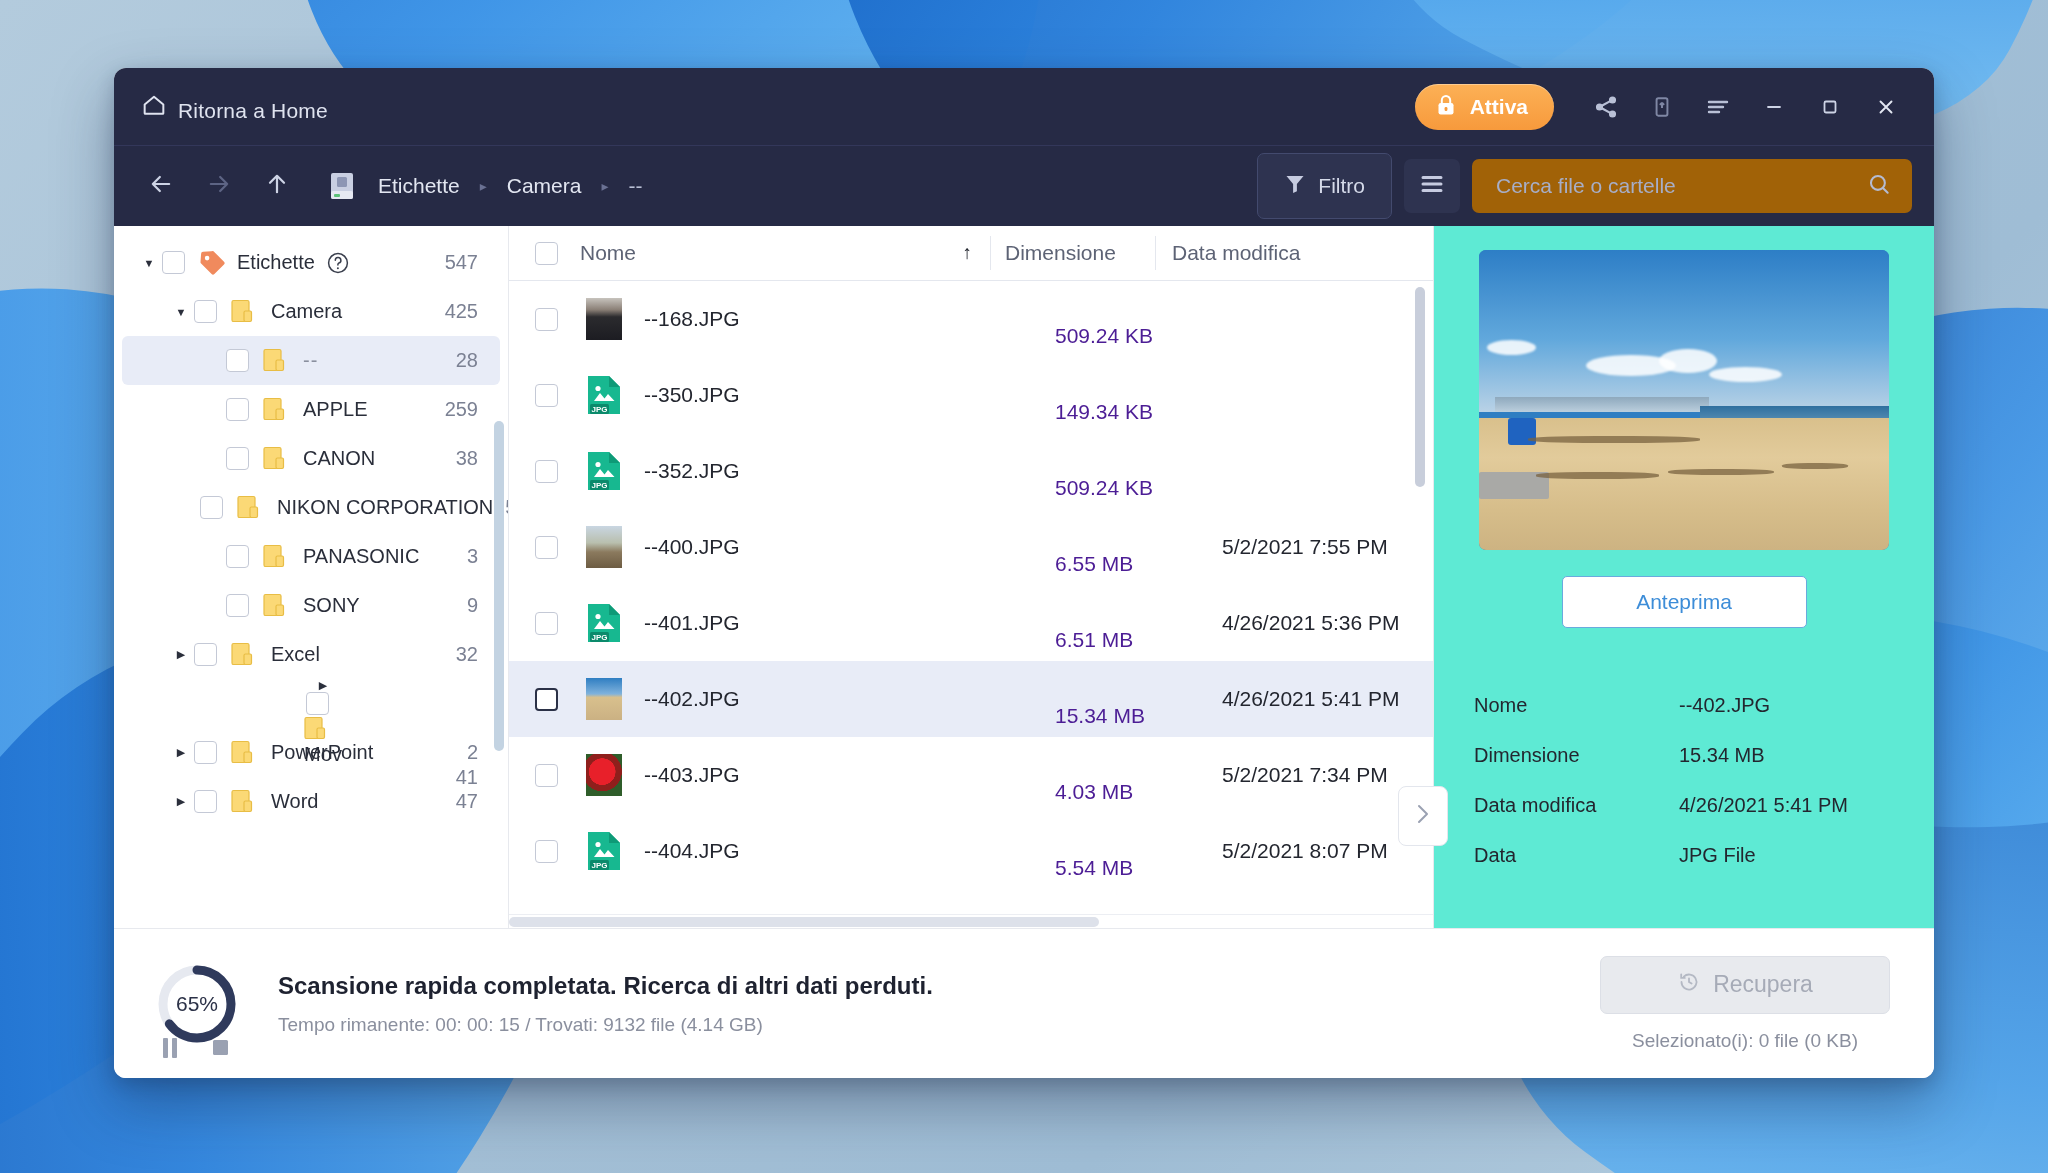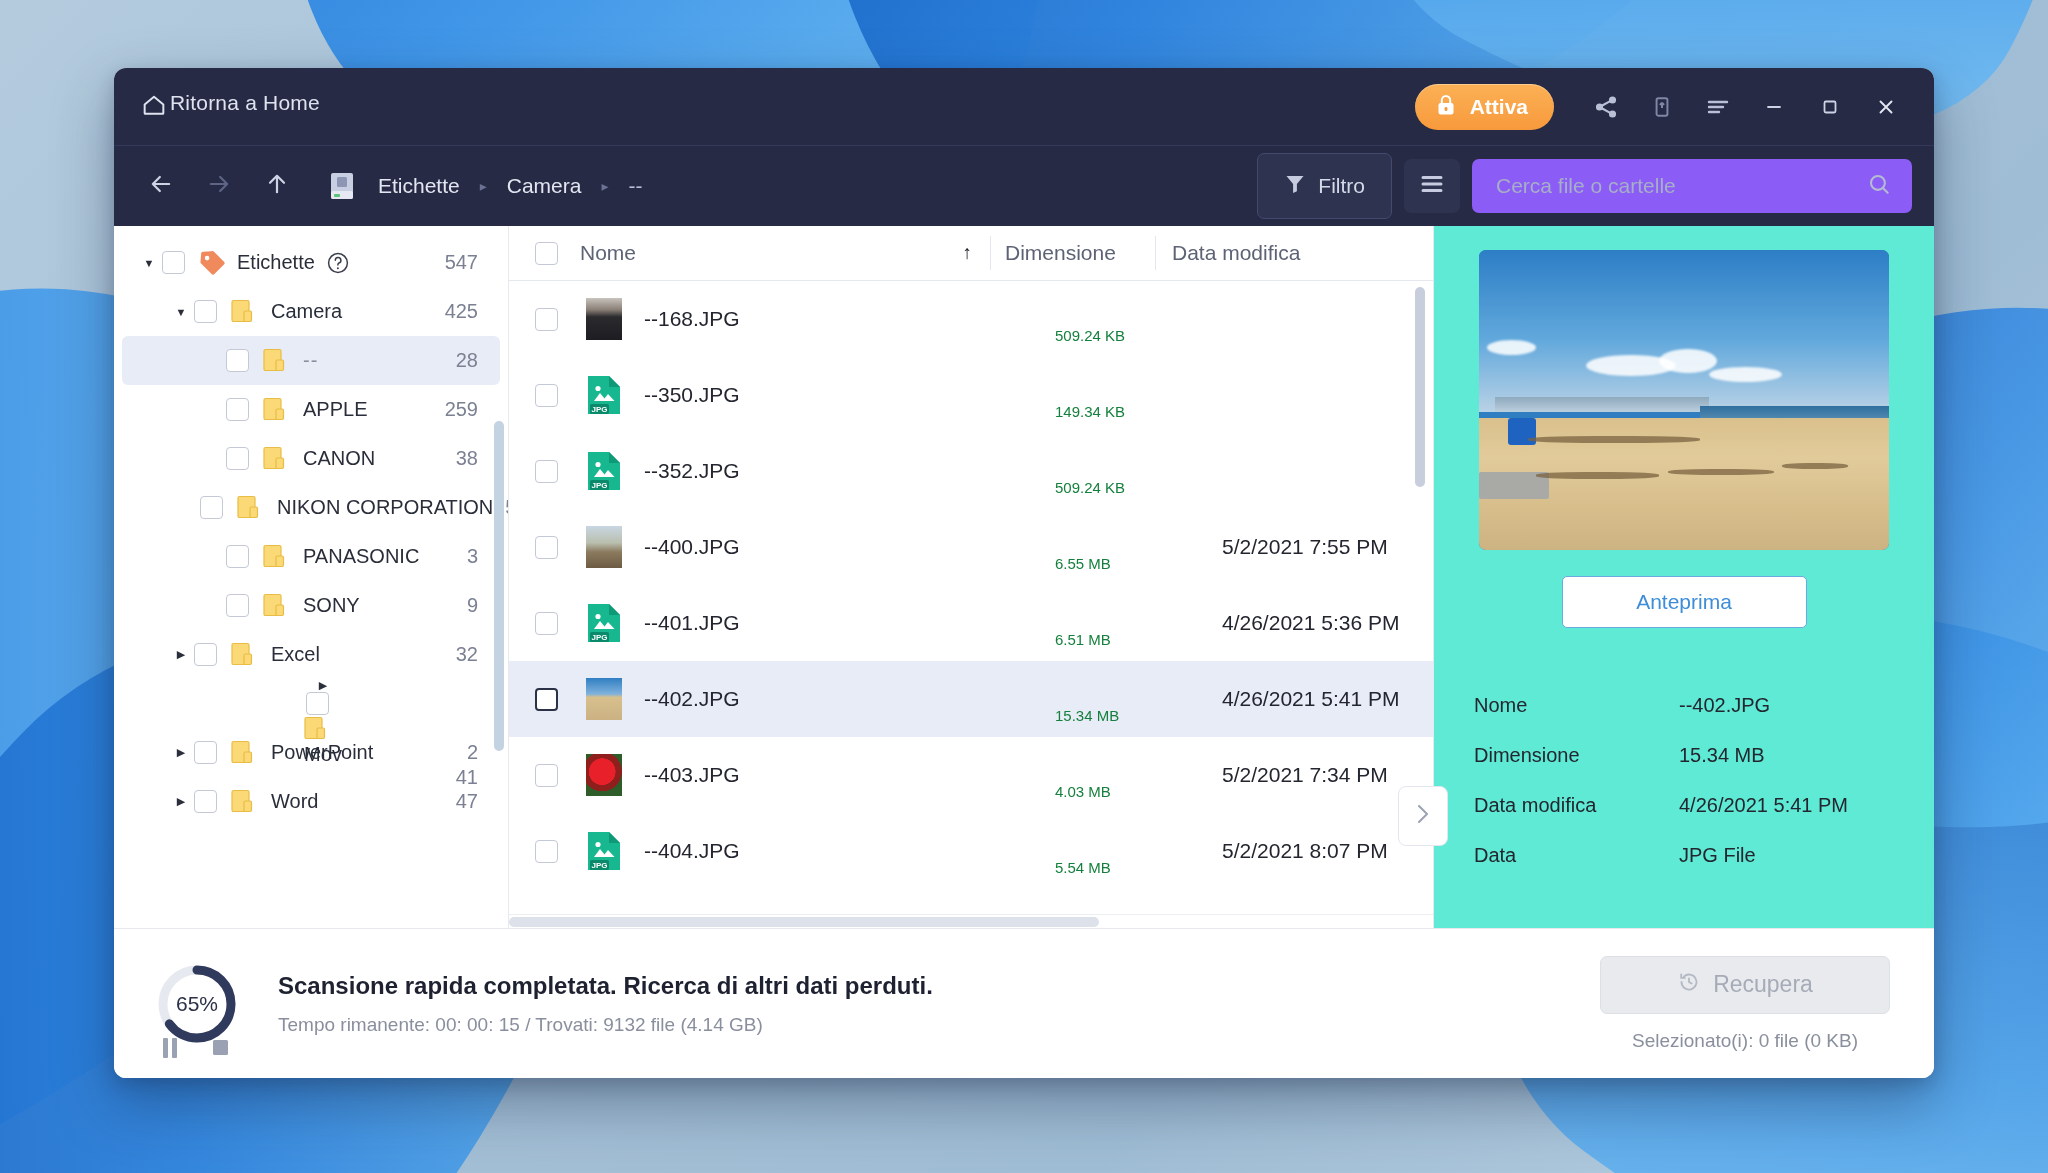--- a/index.html
+++ b/index.html
@@ -32,21 +32,21 @@
     box-shadow: 0 26px 60px rgba(18,34,66,.38), 0 6px 18px rgba(18,34,66,.22);
     background:#fff;
     display:flex; flex-direction:column;
   }
   
   .titlebar {
     height:78px; background:#262a45; display:flex; align-items:center;
     padding:0 22px 0 26px; flex:0 0 78px; position:relative;
   }
   .titlebar:after{ content:""; position:absolute; left:0; right:0; bottom:0; height:1px; background:#33375a;}
-  .home-btn { display:flex; align-items:flex-start; gap:2px; cursor:pointer; }
+  .home-btn { display:flex; align-items:flex-end; gap:10px; cursor:pointer; }
   .home-label { color:#dfe3ef; font-size:21px; letter-spacing:.2px;}
   .tb-right { margin-left:auto; display:flex; align-items:center; gap:4px;}
   .attiva {
     display:flex; align-items:center; gap:13px;
     background: linear-gradient(180deg,#fcb156,#f79a3c);
     color:#fff; font-size:21px; font-weight:bold;
     border-radius:24px; height:46px; padding:0 26px 0 20px;
     margin-right:22px; cursor:pointer;
     box-shadow: inset 0 1px 0 rgba(255,255,255,.35);
   }
@@ -75,21 +75,21 @@
   .filtro {
     display:flex; align-items:center; gap:12px; height:66px; padding:0 26px;
     background:#2e3350; border:1px solid #434a6e; border-radius:7px;
     color:#d5dae9; font-size:21px; cursor:pointer;
   }
   .viewmode {
     width:56px; height:54px; background:#2e3350; border-radius:7px;
     display:flex; align-items:center; justify-content:center; cursor:pointer;
   }
   .searchbox {
-    width:440px; height:54px; background:#8b5cf6; border-radius:7px;
+    width:440px; height:54px; background:#a16207; border-radius:7px;
     display:flex; align-items:center; padding:0 20px 0 24px; cursor:text;
   }
   .searchbox input {
     flex:1; background:transparent; border:0; outline:none;
     color:#d6dbea; font-size:21px; font-family:inherit;
   }
   .searchbox input::placeholder { color:#a7aec7; }
 
   
   .body { flex:1; display:flex; min-height:0; background:#fff; }
@@ -134,21 +134,21 @@
   .col-date { flex:1; color:#5d6375; font-size:21px; padding-left:16px; border-left:1px solid #e4e7ee; height:34px; display:flex; align-items:center;}
   .sortarrow { margin-left:auto; margin-right:18px; color:#22262f; font-size:19px; }
   .fl-rows { flex:1; overflow:hidden; position:relative; }
   .frow {
     display:flex; align-items:center; height:76px; padding-left:26px; cursor:pointer;
   }
   .frow.selected { background:#e8ecf7; }
   .f-name { flex:0 0 455px; display:flex; align-items:center; }
   .thumb { width:36px; height:42px; margin-right:22px; border-radius:2px; flex:0 0 36px;}
   .fname-txt { font-size:21px; color:#23262f; }
-  .f-size { flex:0 0 165px; font-size:15px; color:#15803d; padding-left:14px;margin-top:33px;}
+  .f-size { flex:0 0 165px; font-size:21px; color:#4c1d95; padding-left:14px;margin-top:33px;}
   .f-date { flex:1; font-size:21px; color:#23262f; padding-left:16px;}
   .fl-vscroll {
     position:absolute; right:8px; top:6px; width:10px; height:200px;
     background:#c8cedb; border-radius:6px; cursor:pointer;
   }
   .fl-hscroll {
     position:absolute; left:0; right:0; bottom:0; height:14px;
     border-top:1px solid #eceef3; background:#fff;
   }
   .fl-hscroll i { position:absolute; left:0; top:2px; width:590px; height:10px; background:#dde1ea; border-radius:6px; display:block;}

